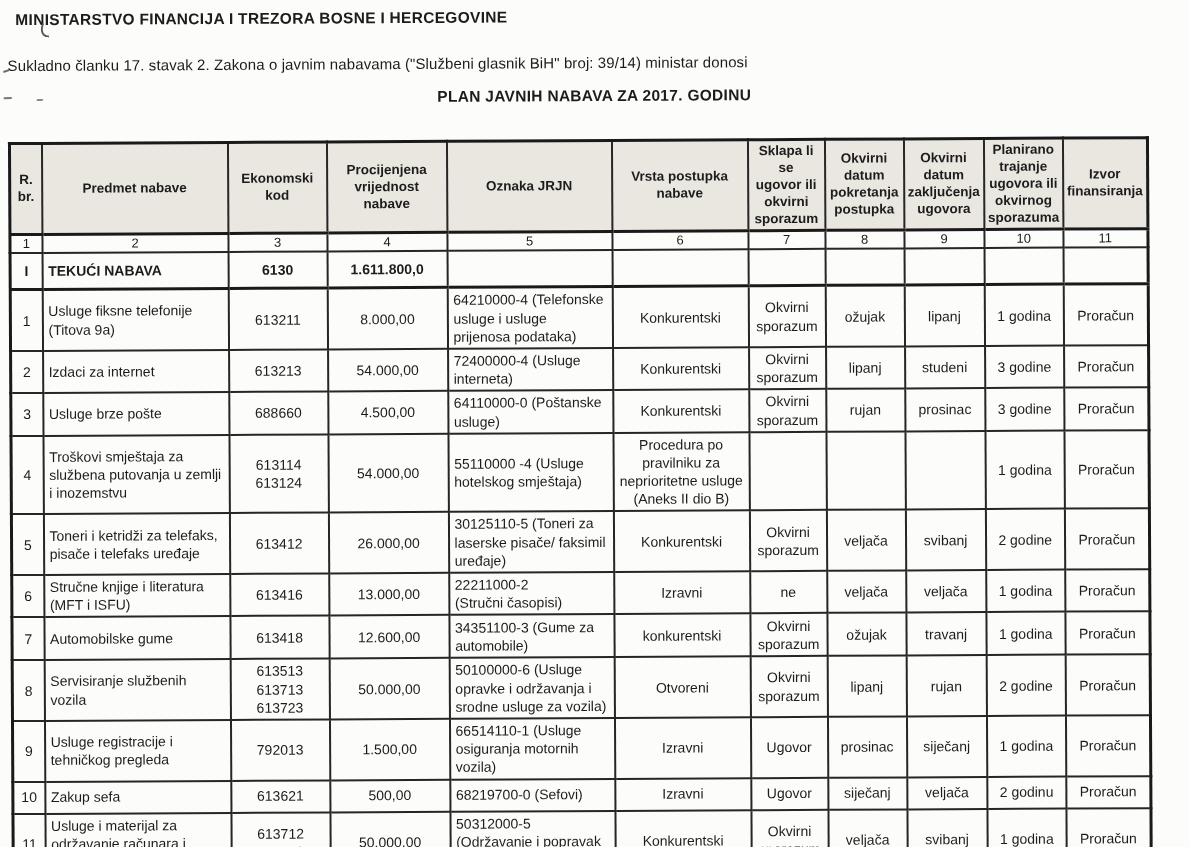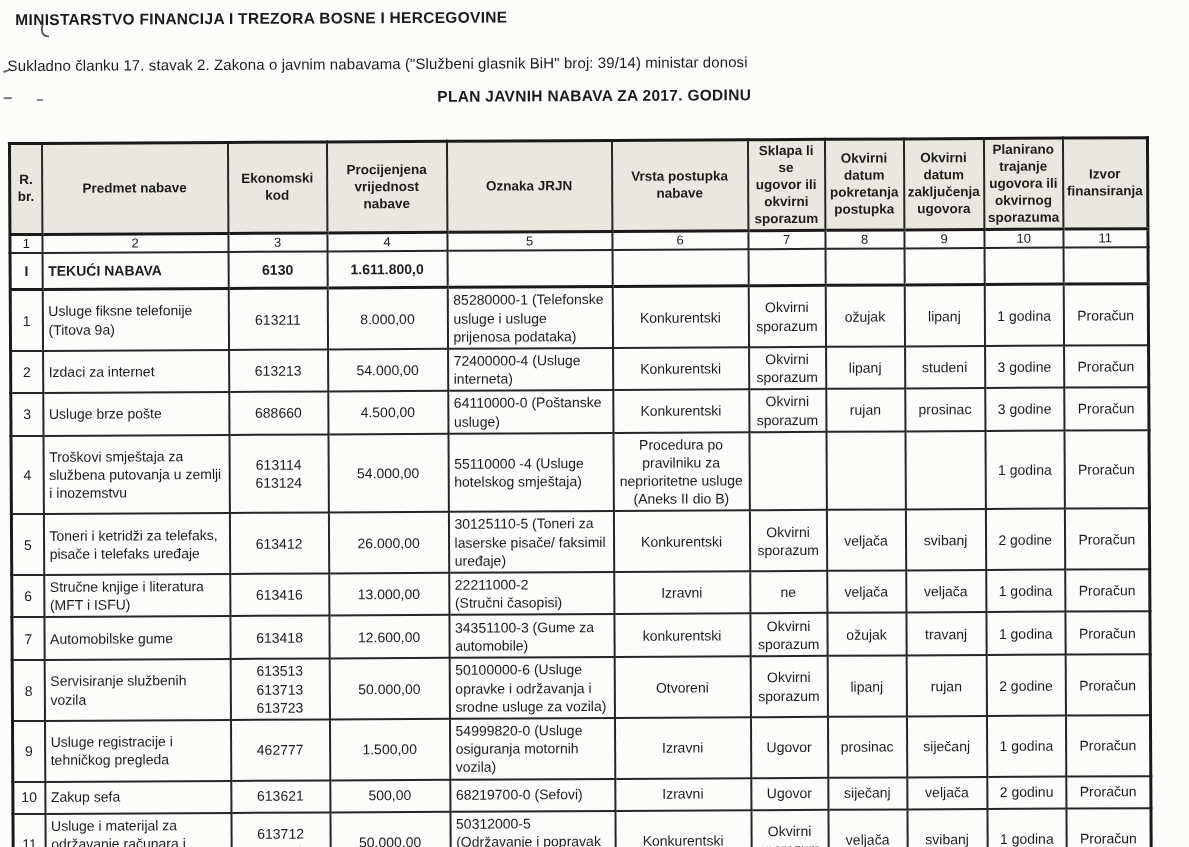--- a/index.html
+++ b/index.html
@@ -166,21 +166,21 @@
     <td class="c-center"></td>
     <td class="c-center"></td>
     <td class="c-center"></td>
   </tr>
         <tr class="data-row">
     <td class="c-center">1</td>
     <td class="c-left">Usluge fiksne telefonije
 (Titova 9a)</td>
     <td class="c-center">613211</td>
     <td class="c-center">8.000,00</td>
-    <td class="c-left">85280000-1 (Telefonske usluge i usluge prijenosa podataka)</td>
+    <td class="c-left">64210000-4 (Telefonske usluge i usluge prijenosa podataka)</td>
     <td class="c-center">Konkurentski</td>
     <td class="c-center">Okvirni sporazum</td>
     <td class="c-center">ožujak</td>
     <td class="c-center">lipanj</td>
     <td class="c-center">1 godina</td>
     <td class="c-center">Proračun</td>
   </tr>
         <tr class="data-row">
     <td class="c-center">2</td>
     <td class="c-left">Izdaci za internet</td>
@@ -273,23 +273,23 @@
     <td class="c-center">Otvoreni</td>
     <td class="c-center">Okvirni sporazum</td>
     <td class="c-center">lipanj</td>
     <td class="c-center">rujan</td>
     <td class="c-center">2 godine</td>
     <td class="c-center">Proračun</td>
   </tr>
         <tr class="data-row">
     <td class="c-center">9</td>
     <td class="c-left">Usluge registracije i tehničkog pregleda</td>
-    <td class="c-center">462777</td>
+    <td class="c-center">792013</td>
     <td class="c-center">1.500,00</td>
-    <td class="c-left">54999820-0 (Usluge osiguranja motornih vozila)</td>
+    <td class="c-left">66514110-1 (Usluge osiguranja motornih vozila)</td>
     <td class="c-center">Izravni</td>
     <td class="c-center">Ugovor</td>
     <td class="c-center">prosinac</td>
     <td class="c-center">siječanj</td>
     <td class="c-center">1 godina</td>
     <td class="c-center">Proračun</td>
   </tr>
         <tr class="data-row">
     <td class="c-center">10</td>
     <td class="c-left">Zakup sefa</td>

